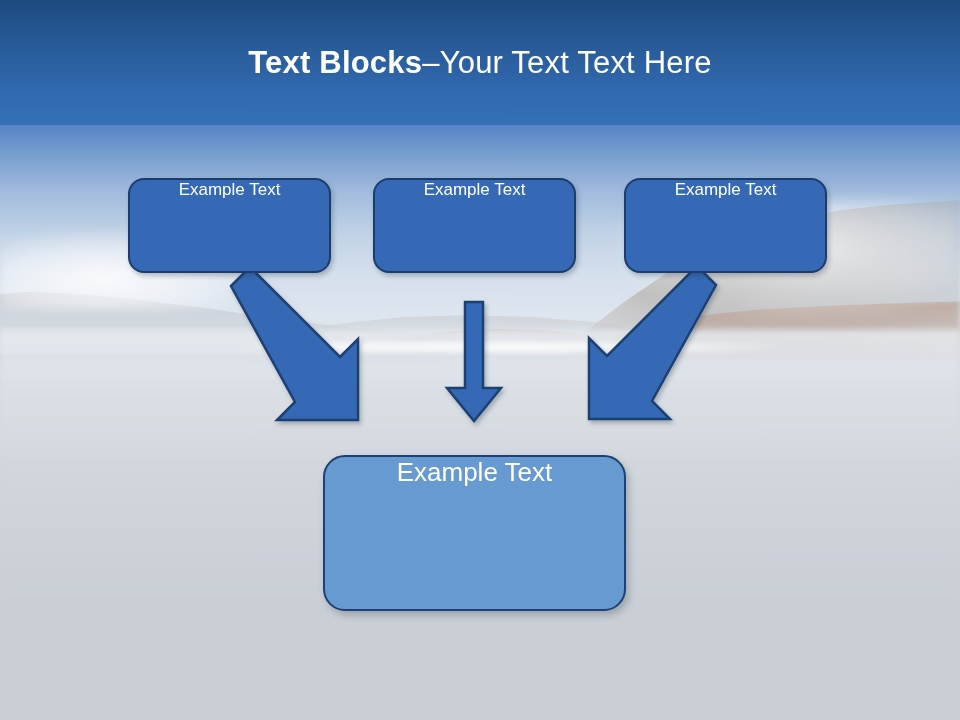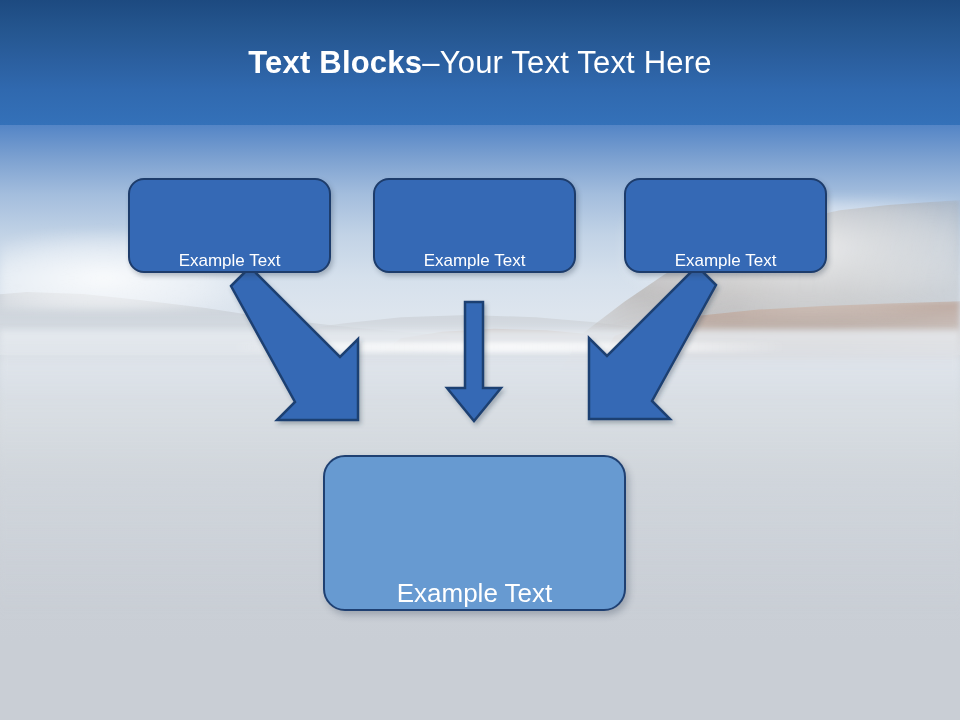--- a/index.html
+++ b/index.html
@@ -131,21 +131,21 @@
     white-space: nowrap;
   }
   .title-strong { font-weight: bold; }
   .title-rest { font-weight: normal; }
 
   
   .node {
     position: absolute;
     box-sizing: border-box;
     display: flex;
-    align-items: flex-end;
+    align-items: flex-start;
     justify-content: center;
     color: #ffffff;
     text-align: center;
   }
   .node-top {
     width: 203px; height: 95px;
     background: #3569b5;
     border: 2.5px solid #1d3c6b;
     border-radius: 16px;
     font-size: 17px;

